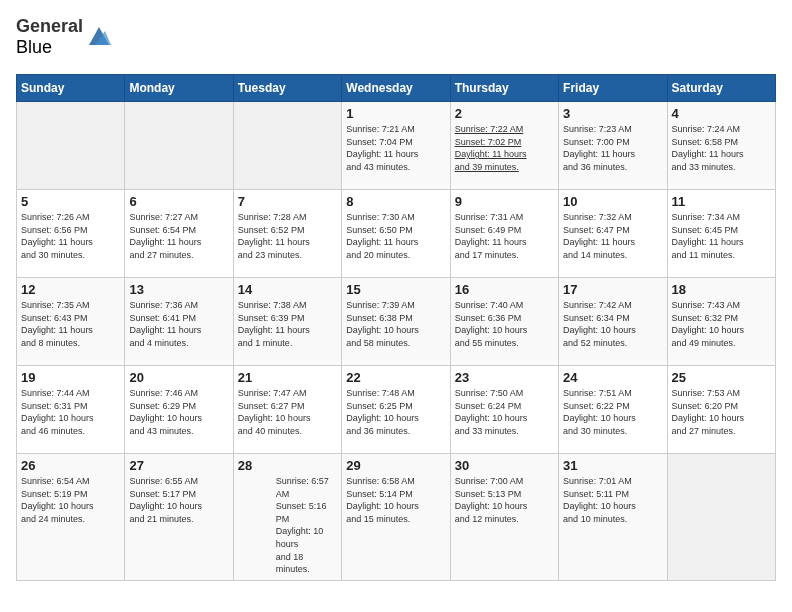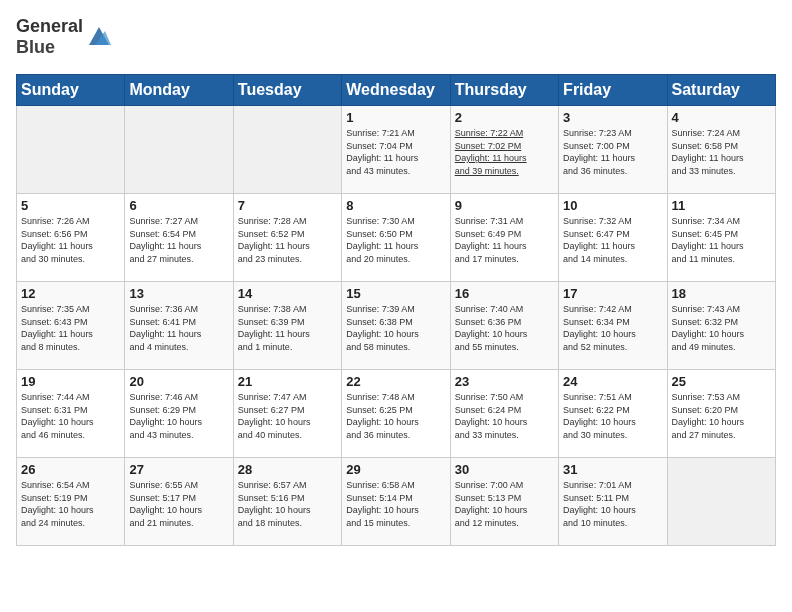--- a/index.html
+++ b/index.html
@@ -20,22 +20,22 @@
       display: flex;
       align-items: center;
     }
     .logo-text-general {
       font-size: 18px;
       font-weight: bold;
       color: #333;
     }
     .logo-text-blue {
       font-size: 18px;
-      font-weight: bold;
-      color: #404040;
+      font-weight: normal;
+      color: #000000;
     }
     .logo-icon {
       width: 28px;
       height: 28px;
       margin-left: 2px;
     }
     .title-block {
       text-align: right;
     }
     .month-title {
@@ -49,21 +49,21 @@
       color: #555;
     }
     table {
       width: 100%;
       border-collapse: collapse;
       table-layout: fixed;
     }
     thead tr th {
       background: #2060a0;
       color: #fff;
-      font-size: 16px;
+      font-size: 12px;
       font-weight: bold;
       padding: 6px 4px;
       text-align: left;
       border: 1px solid #1a4e8a;
     }
     tbody tr td {
       border: 1px solid #ccc;
       vertical-align: top;
       padding: 4px 4px;
       font-size: 9.5px;
@@ -317,21 +317,21 @@
         </td>
         <td>
           <span class="day-number">27</span>
           <div class="day-info" style="white-space: pre-line;">Sunrise: 6:55 AM
 Sunset: 5:17 PM
 Daylight: 10 hours
 and 21 minutes.</div>
         </td>
         <td>
           <span class="day-number">28</span>
-          <div class="day-info" style="white-space: pre-line;">Sunrise: 6:57 AM
+          <div class="day-info" style="white-space: pre-line; margin-left: 38px;">Sunrise: 6:57 AM
 Sunset: 5:16 PM
 Daylight: 10 hours
 and 18 minutes.</div>
         </td>
         <td>
           <span class="day-number">29</span>
           <div class="day-info" style="white-space: pre-line;">Sunrise: 6:58 AM
 Sunset: 5:14 PM
 Daylight: 10 hours
 and 15 minutes.</div>

